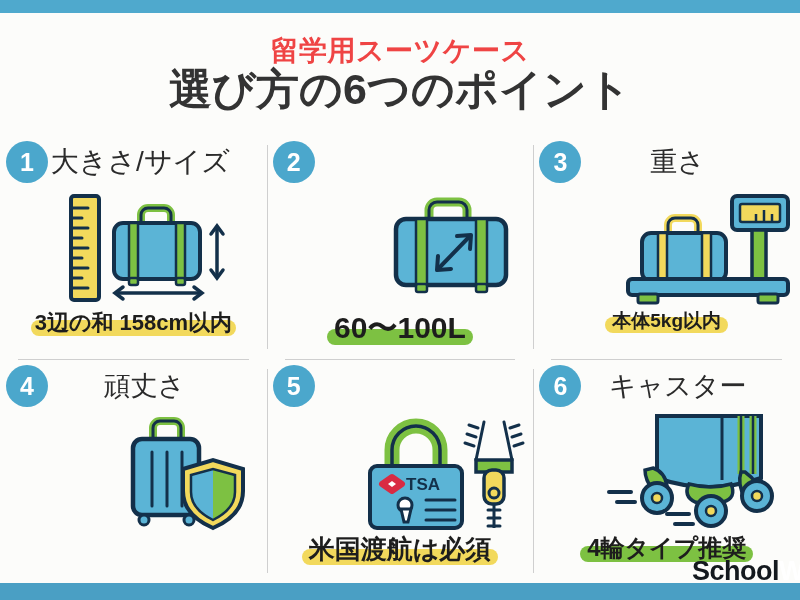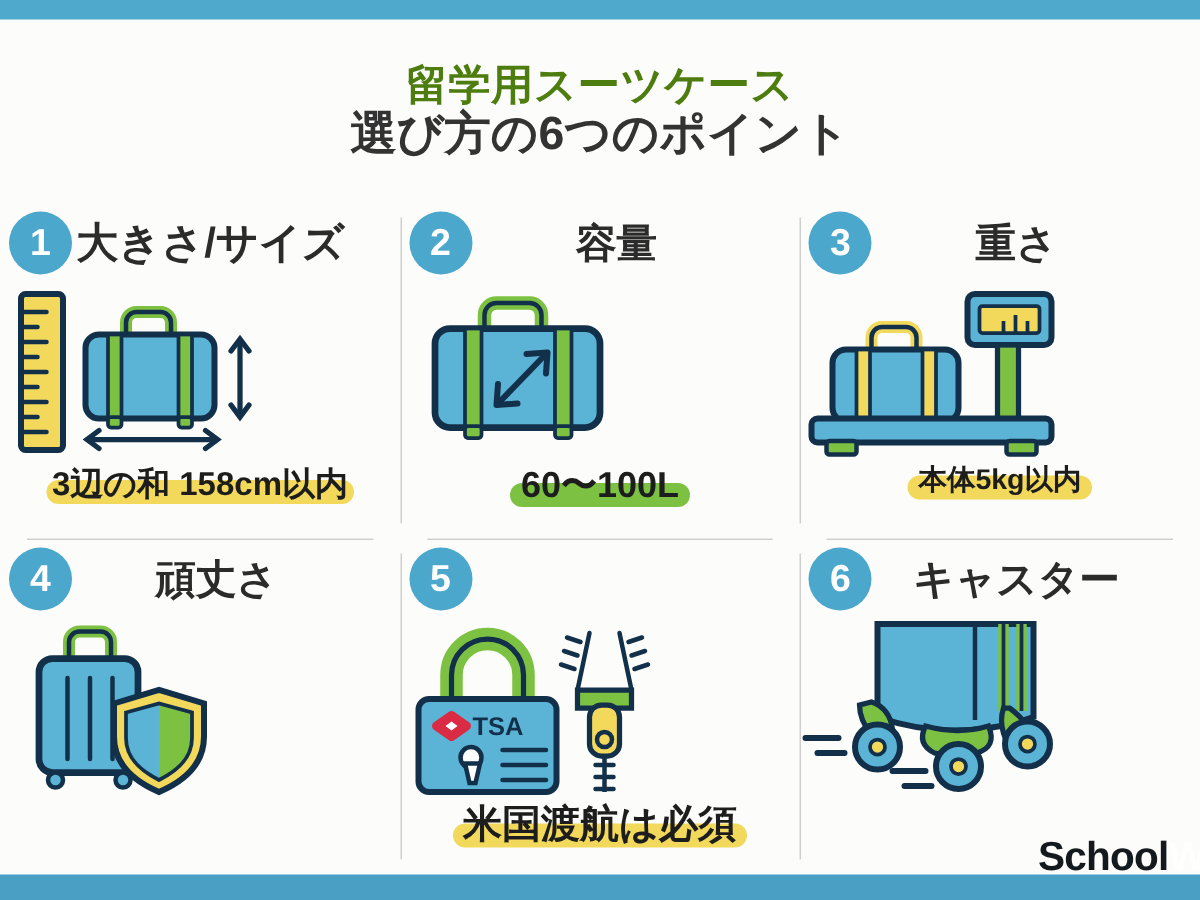--- a/index.html
+++ b/index.html
@@ -14,25 +14,25 @@
     background:#4fa9cd;
   }
   .bar-bottom {
     position:absolute; left:0; top:583px; width:800px; height:17px;
     background:#4a9fc4;
   }
   
   .header { position:absolute; left:0; top:13px; width:800px; height:122px;
             display:flex; flex-direction:column; align-items:center; justify-content:center; }
   .subtitle {
-    font-size:28px; font-weight:700; color:#4d7c0f; letter-spacing:0.5px;
+    font-size:28px; font-weight:700; color:#ef4444; letter-spacing:0.5px;
     line-height:1.05;
   }
   .maintitle {
-    font-size:31px; font-weight:900; color:#333333; letter-spacing:0px;
+    font-size:43px; font-weight:900; color:#333333; letter-spacing:0px;
     line-height:1.08; margin-top:1px;
   }
   
   .grid {
     position:absolute; left:0; top:135px; width:800px; height:448px;
     display:grid; grid-template-columns:1fr 1fr 1fr; grid-template-rows:1fr 1fr;
   }
   .card { position:relative; display:flex; flex-direction:column; align-items:center; }
   .vdiv { position:absolute; top:10px; bottom:10px; width:1px; background:#cfcfcf; }
   .vdiv.l { left:0; }
@@ -43,28 +43,28 @@
   }
   .badge {
     position:absolute; left:6px; top:6px;
     width:42px; height:42px; border-radius:50%;
     background:#4ba7cc; color:#ffffff;
     font-size:25px; font-weight:700;
     display:flex; align-items:center; justify-content:center;
     line-height:1;
   }
   .cardtitle {
-    font-size:27px; font-weight:700; color:#2b2b2b; letter-spacing:0px;
+    font-size:27px; font-weight:400; color:#2b2b2b; letter-spacing:0px;
     margin-left:22px;
   }
-  .icon-wrap { height:120px; display:flex; align-items:center; justify-content:flex-start; width:100%; }
+  .icon-wrap { height:120px; display:flex; align-items:center; justify-content:flex-end; width:100%; }
   .caption-wrap { height:auto; margin-top:2px; display:flex; justify-content:center; width:100%; }
   .caption {
     position:relative; display:inline-block;
-    font-size:24px; font-weight:800; color:#1d1d1d; line-height:1.1;
+    font-size:30px; font-weight:800; color:#1d1d1d; line-height:1.1;
     padding:0 7px; white-space:nowrap;
   }
   .caption .hl {
     position:absolute; left:0; right:0; bottom:-1px; height:16px;
     border-radius:9px; z-index:0;
   }
   .caption .txt { position:relative; z-index:1; }
   .card-1 .cardtitle { margin-left:14px; font-size:28px; }
   .card-1 .caption { font-size:22px; padding:0 4px; }
   .card-4 .caption { font-size:26px; }
@@ -139,21 +139,20 @@
         <span class="hl" style="background:#f2d95c"></span>
         <span class="txt">3辺の和 158cm以内</span>
       </div>
     </div>
   </div>
 
   <div class="card card-2">
     <div class="vdiv l"></div>
     <div class="cardhead">
       <div class="badge">2</div>
-      <div class="cardtitle">容量</div>
     </div>
     <div class="icon-wrap">
       <svg width="160" height="118" viewBox="0 0 160 118">
         <path d="M56 30 v-10 a8 8 0 0 1 8-8 h22 a8 8 0 0 1 8 8 v10" fill="none" stroke="#7dc142" stroke-width="9"></path>
         <path d="M56 30 v-10 a8 8 0 0 1 8-8 h22 a8 8 0 0 1 8 8 v10" fill="none" stroke="#13304a" stroke-width="3"></path>
         <rect x="23" y="29" width="110" height="66" rx="10" fill="#5bb4d6" stroke="#13304a" stroke-width="4.5"></rect>
         <rect x="43" y="29" width="11" height="66" fill="#7dc142" stroke="#13304a" stroke-width="2.5"></rect>
         <rect x="103" y="29" width="11" height="66" fill="#7dc142" stroke="#13304a" stroke-width="2.5"></rect>
         <rect x="43" y="94" width="11" height="8" rx="2" fill="#7dc142" stroke="#13304a" stroke-width="2.5"></rect>
         <rect x="103" y="94" width="11" height="8" rx="2" fill="#7dc142" stroke="#13304a" stroke-width="2.5"></rect>
@@ -323,20 +322,26 @@
         <circle cx="152" cy="82" r="5" fill="#f2d95c" stroke="#13304a" stroke-width="2.5"></circle>
 
         <g stroke="#13304a" stroke-width="4" stroke-linecap="round">
           <line x1="4" y1="78" x2="26" y2="78"></line>
           <line x1="12" y1="88" x2="30" y2="88"></line>
           <line x1="62" y1="100" x2="84" y2="100"></line>
           <line x1="70" y1="110" x2="88" y2="110"></line>
         </g>
       </svg>
     </div>
+    <div class="caption-wrap">
+      <div class="caption">
+        <span class="hl" style="background:#7dc142"></span>
+        <span class="txt">4輪タイプ推奨</span>
+      </div>
+    </div>
   </div>
 
 </div>
 
 <div class="logo">
   <span>School</span>
     <span class="w">W</span>
 </div>
 
 <div class="bar-bottom"></div>

